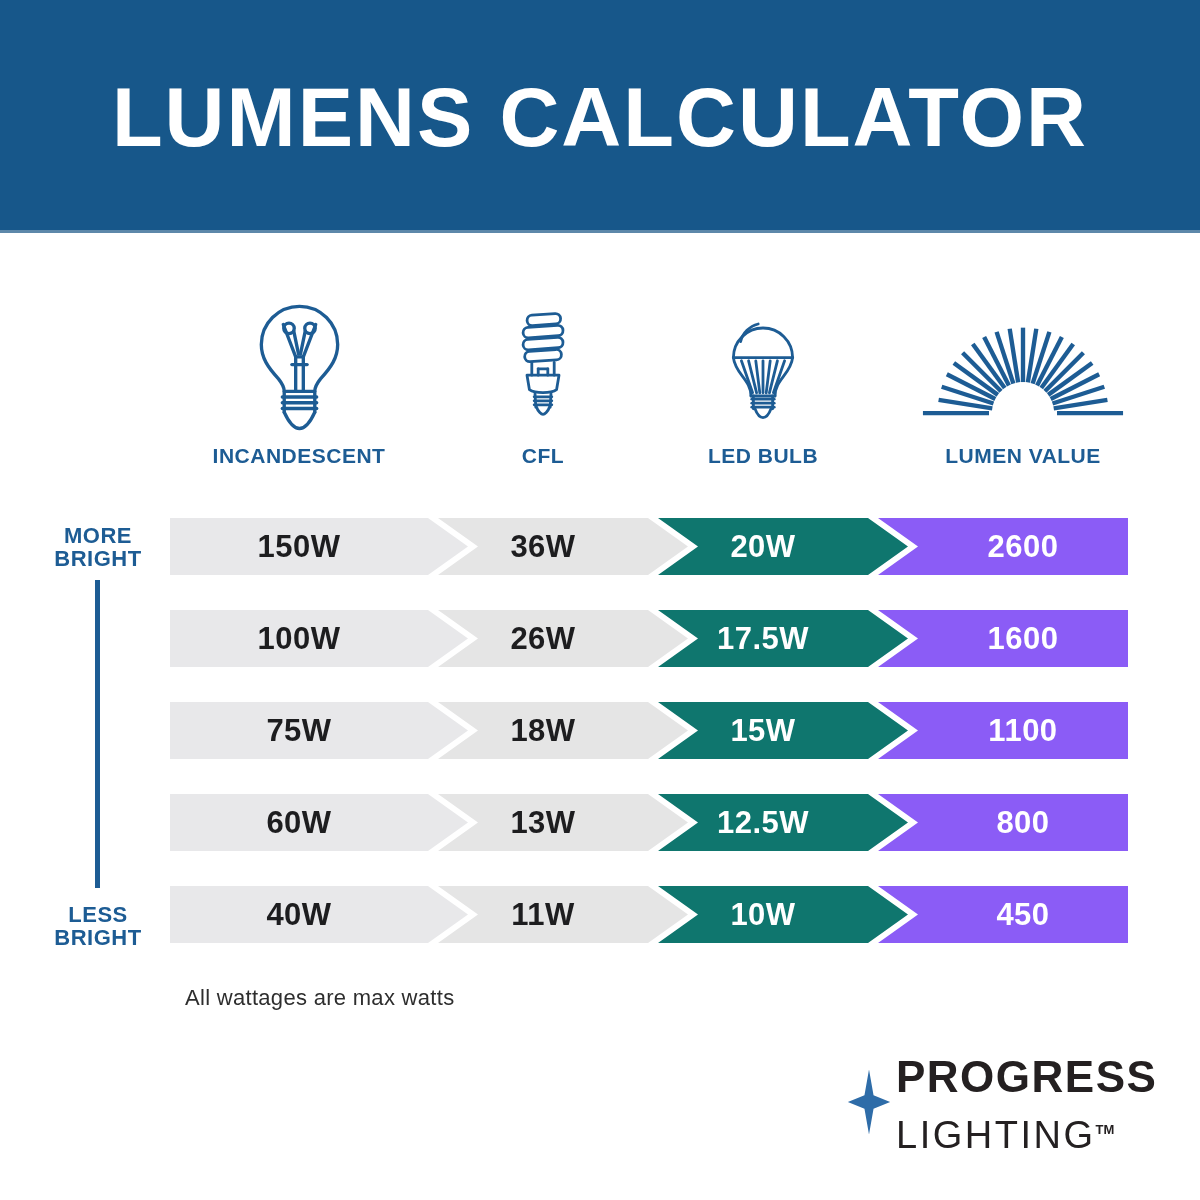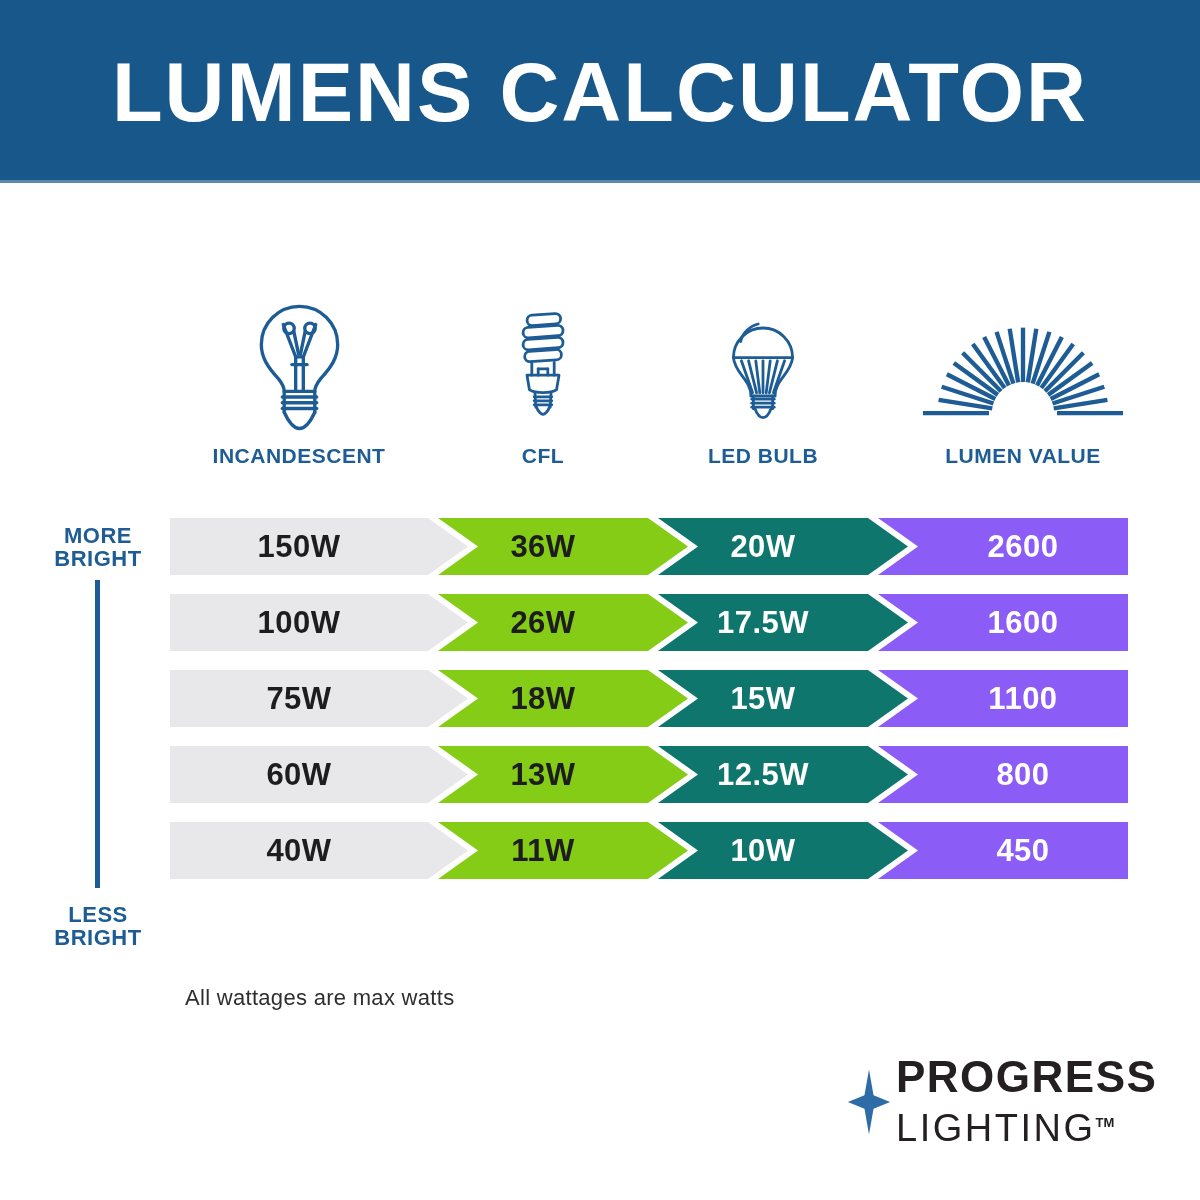--- a/index.html
+++ b/index.html
@@ -3,21 +3,21 @@
 <meta charset="utf-8">
 <style>
   * { margin:0; padding:0; box-sizing:border-box; }
   html,body { background:#ffffff; }
   .canvas {
     position:relative; width:1200px; height:1200px; background:#ffffff;
     font-family:"Liberation Sans", sans-serif; overflow:hidden;
   }
   
   .masthead {
-    position:absolute; left:0; top:0; width:1200px; height:183px;
+    position:absolute; left:0; top:0; width:1200px; height:233px;
     background:#17578a; border-bottom:3px solid #5d88aa;
     display:flex; align-items:center; justify-content:center;
   }
   .masthead h1 {
     color:#ffffff; font-size:83px; font-weight:700; letter-spacing:2px;
     white-space:nowrap; padding-top:6px;
   }
   
   .columns { position:absolute; left:170px; top:290px; width:958px; height:178px; }
   .col { position:absolute; bottom:0; display:flex; flex-direction:column; align-items:center; }
@@ -34,48 +34,48 @@
   
   .bright-label {
     position:absolute; left:28px; width:140px; text-align:center;
     color:#1d5c94; font-weight:700; font-size:22px; line-height:1.05; letter-spacing:0.5px;
   }
   .bright-more { top:524px; }
   .bright-less { top:903px; }
   .scale-line { position:absolute; left:95px; top:580px; width:5px; height:308px; background:#1d5c94; }
   
   .table { position:absolute; left:170px; top:518px; width:958px; }
-  .row { display:flex; height:57px; margin-bottom:19px; }
+  .row { display:flex; height:57px; margin-bottom:35px; }
   .seg {
     height:57px; line-height:57px; text-align:center;
     font-size:31px; font-weight:700; letter-spacing:0.5px; white-space:nowrap;
   }
   .s0 {
     width:298px; background:#e8e8ea; color:#1d1d1f; padding-right:40px;
     clip-path:polygon(0 0, calc(100% - 40px) 0, 100% 50%, calc(100% - 40px) 100%, 0 100%);
   }
   .s1, .s2 {
     width:250px; margin-left:-30px; padding-right:40px;
     clip-path:polygon(0 0, calc(100% - 40px) 0, 100% 50%, calc(100% - 40px) 100%, 0 100%, 40px 50%);
   }
-  .s1 { background:#84cc16; color:#1d1d1f; }
+  .s1 { background:#e5e5e5; color:#1d1d1f; }
   .s2 { background:#0f766e; color:#ffffff; }
   .s3 {
     width:250px; margin-left:-30px; padding-left:40px;
     background:#8b5cf6; color:#ffffff;
     clip-path:polygon(0 0, 100% 0, 100% 100%, 0 100%, 40px 50%);
   }
   
   .footnote { position:absolute; left:185px; top:985px; font-size:22px; color:#2e2e2e; letter-spacing:0.3px; }
   
   .logo { position:absolute; left:846px; top:1055px; display:flex; }
   .star-svg { width:46px; height:68px; margin-top:13px; }
   .logo-text { margin-left:4px; color:#242021; }
   .brand-top { display:block; font-size:44px; font-weight:700; letter-spacing:1.5px; line-height:1.0; }
-  .brand-bottom { display:block; font-size:38px; font-weight:400; letter-spacing:2.5px; line-height:1.0; margin-top:10px; }
+  .brand-bottom { display:block; font-size:38px; font-weight:400; letter-spacing:2.5px; line-height:1.0; margin-top:17px; }
   .brand-bottom sup { font-size:13px; font-weight:700; letter-spacing:0; }
 </style>
 </head>
 <body>
 
 <div class="canvas">
 
   <header class="masthead">
     <h1>LUMENS CALCULATOR</h1>
   </header>

